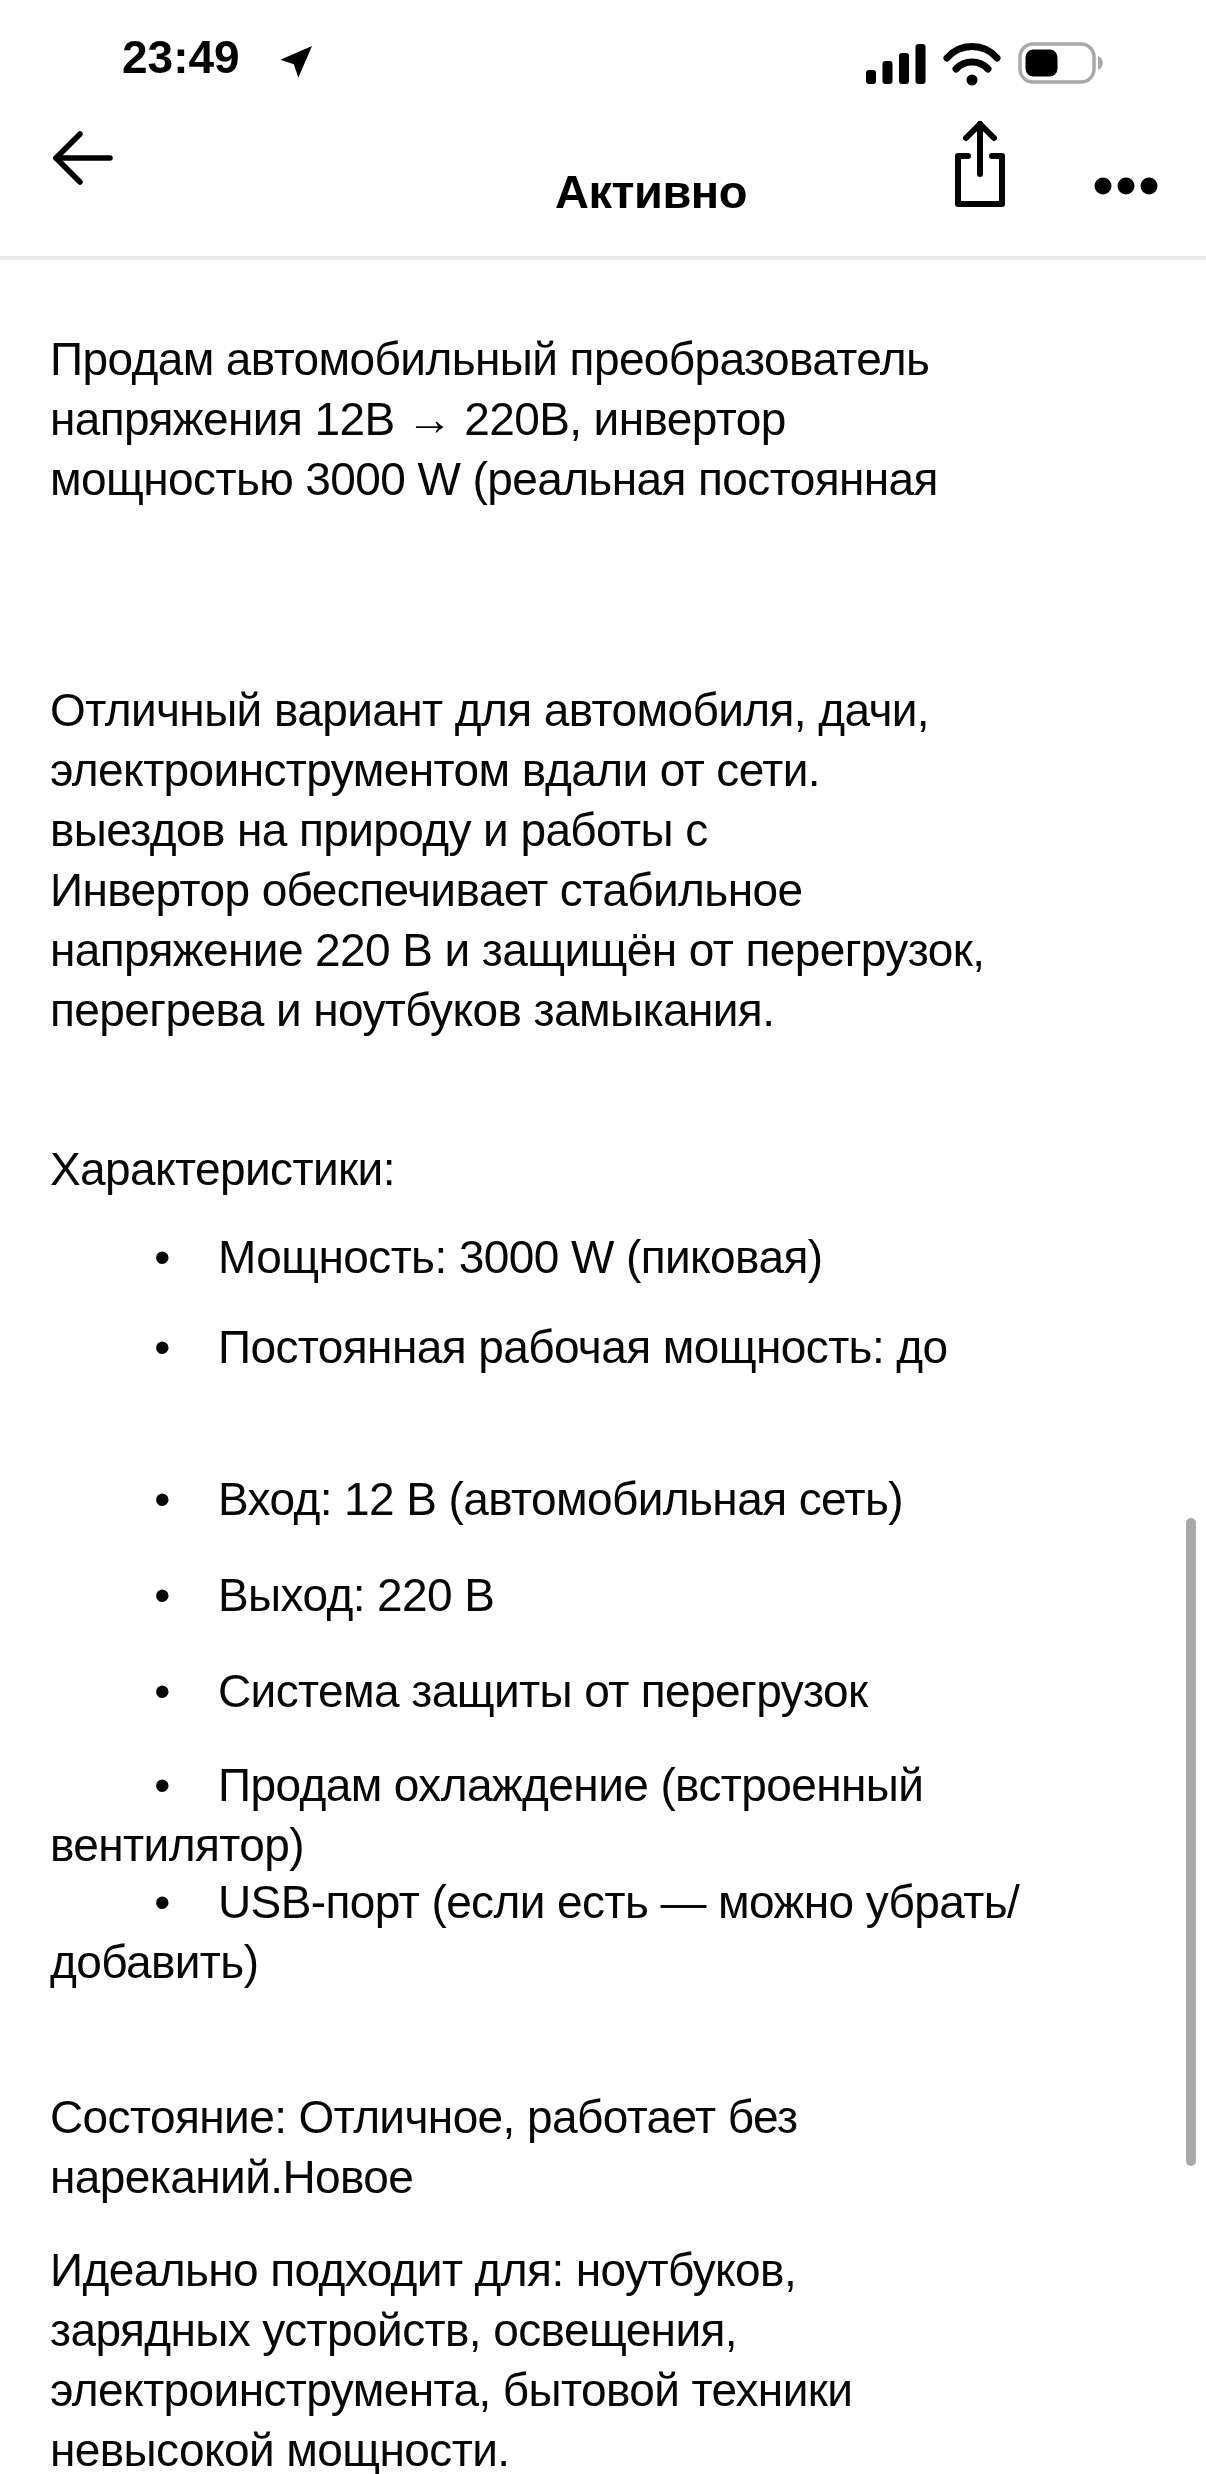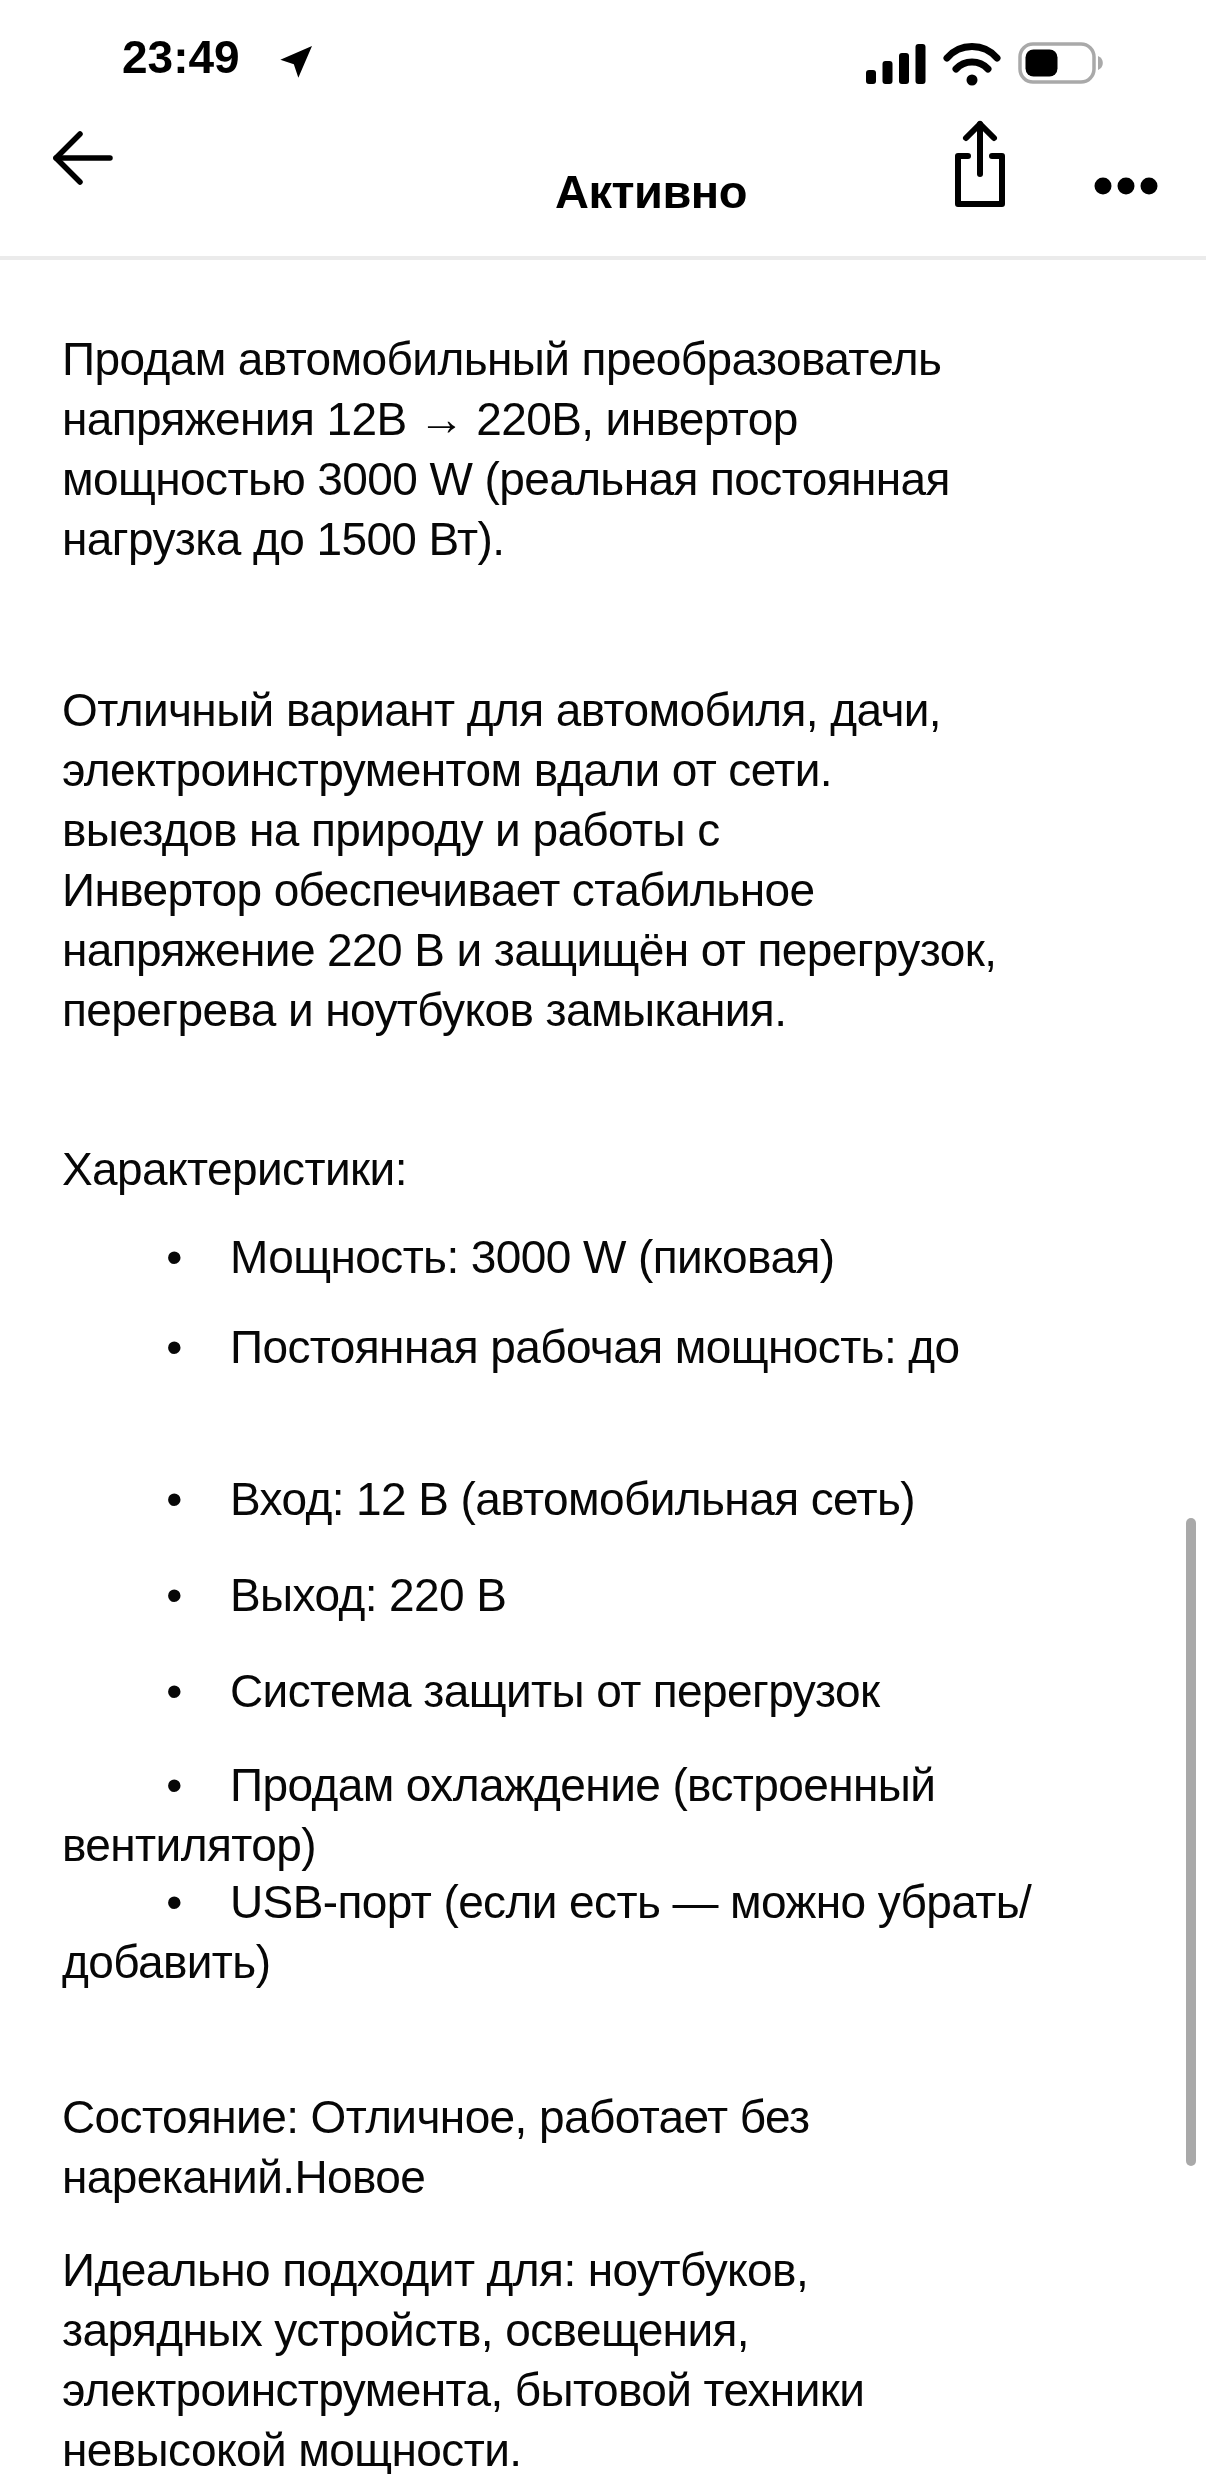--- a/index.html
+++ b/index.html
@@ -19,21 +19,21 @@
   
   .navbar{position:absolute;left:0;top:90px;width:1206px;height:168px;background:#fff;}
   .back-btn{position:absolute;left:50px;top:36px;width:64px;height:64px;cursor:pointer;}
   .nav-title{position:absolute;left:0;top:74px;width:1206px;text-align:center;
     font-size:47px;font-weight:700;letter-spacing:-0.5px;padding-left:48px;}
   .share-btn{position:absolute;left:948px;top:28px;width:64px;height:92px;cursor:pointer;}
   .more-btn{position:absolute;left:1086px;top:72px;width:74px;height:48px;cursor:pointer;}
   .divider{position:absolute;left:0;top:256px;width:1206px;height:4px;background:#ebebeb;}
   
   .content{position:absolute;left:50px;top:0;width:1106px;font-size:46px;letter-spacing:-0.6px;color:#070707;}
-  .block{position:absolute;left:12px;}
+  .block{position:absolute;left:0;}
   .line{height:60px;line-height:60px;white-space:nowrap;}
   .b-line1{height:60px;line-height:60px;white-space:nowrap;padding-left:168px;position:relative;}
   .b-line1 .dot{position:absolute;left:92px;top:0;width:40px;text-align:center;}
   
   .p1{top:329px;}
   .p2{top:672px;margin-top:8px;}
   .char-head{top:1139px;}
   .bul1{top:1227px;}
   .bul2{top:1317px;}
   .bul3{top:1469px;}
@@ -91,21 +91,20 @@
   </svg>
 </div>
 <div class="divider"></div>
 
 <div class="content">
 
   <div class="block p1">
     <div class="line">Продам автомобильный преобразователь</div>
     <div class="line">напряжения 12В → 220В, инвертор</div>
     <div class="line">мощностью 3000 W (реальная постоянная</div>
-    <div class="line">нагрузка до 1500 Вт).</div>
   </div>
 
   <div class="block p2">
     <div class="line">Отличный вариант для автомобиля, дачи,</div>
     <div class="line">электроинструментом вдали от сети.</div>
     <div class="line">выездов на природу и работы с</div>
     <div class="line">Инвертор обеспечивает стабильное</div>
     <div class="line">напряжение 220 В и защищён от перегрузок,</div>
     <div class="line">перегрева и ноутбуков замыкания.</div>
   </div>

